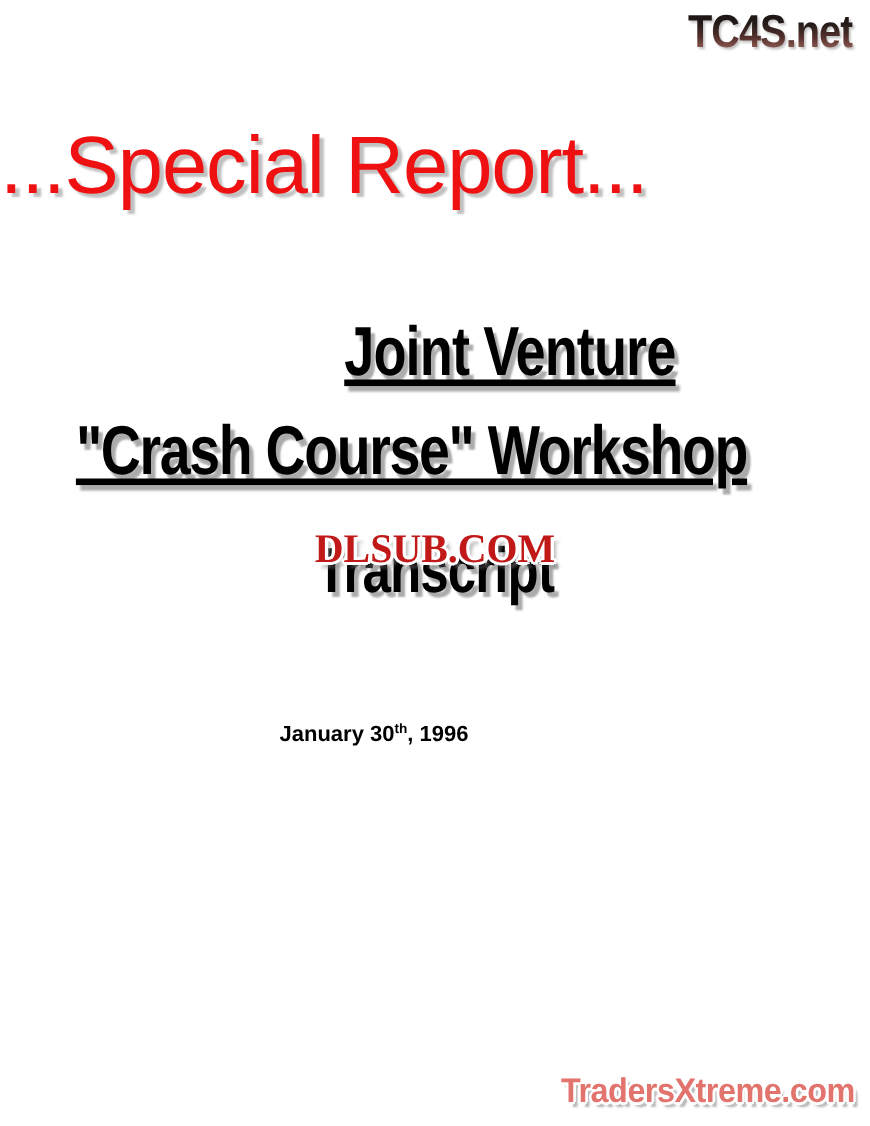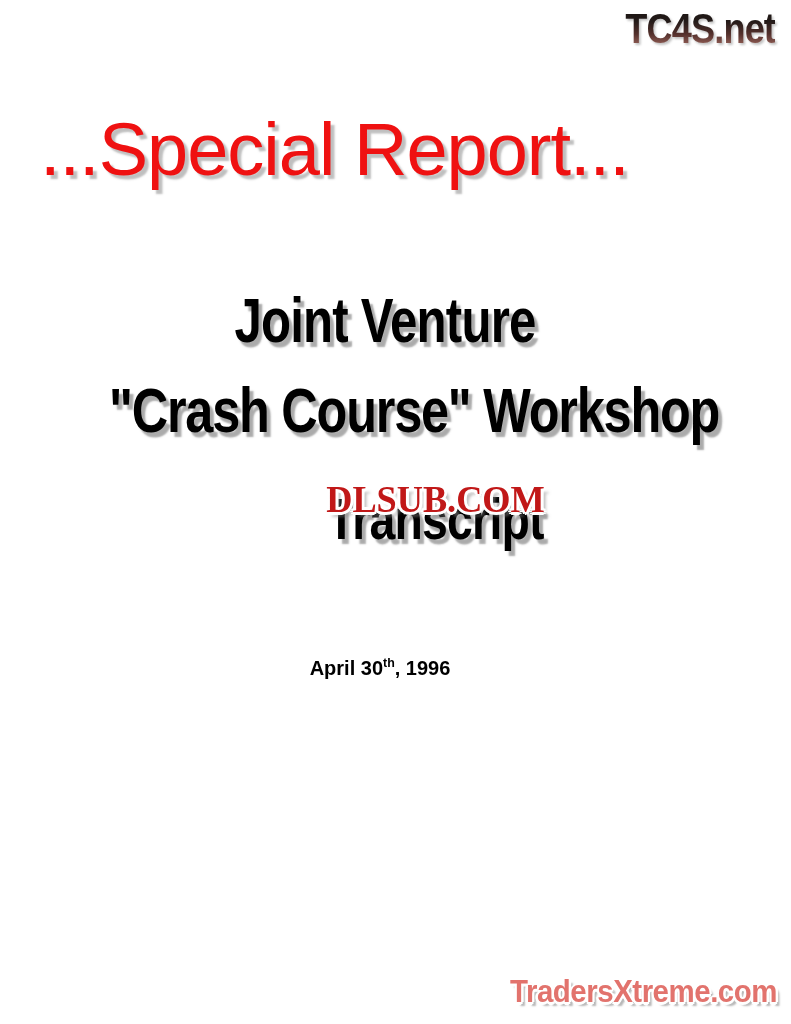--- a/index.html
+++ b/index.html
@@ -13,21 +13,20 @@
     position: relative;
     overflow: hidden;
     font-family: "Liberation Sans", sans-serif;
     -webkit-font-smoothing: antialiased;
   }
 
   .page {
     position: absolute;
     inset: 0;
     background: #ffffff;
-    margin-left: 40px;
   }
 
   
   .brand-logo {
     position: absolute;
     top: 8px;
     right: 16px;
     font-family: "Liberation Sans", sans-serif;
     font-weight: bold;
     font-size: 42px;
@@ -65,21 +64,22 @@
     white-space: nowrap;
     letter-spacing: -1px;
   }
 
   
   .title-block {
     position: absolute;
     top: 286px;
     left: 0;
     width: 690px;
-    text-align: center;
+    text-align: right;
+    text-decoration: underline;
   }
   .title-line {
     font-family: "Liberation Sans", sans-serif;
     font-weight: bold;
     color: #000000;
     white-space: nowrap;
     display: block;
     text-shadow: 5px 5px 2px rgba(150,150,150,0.8);
   }
   .title-line.jv {
@@ -205,18 +205,18 @@
     <span class="title-line jv">Joint Venture</span>
     <span class="title-line cc">"Crash Course" Workshop</span>
   </div>
 
   <div class="transcript-wrap">
     <div class="transcript-word">Transcript</div>
     <div class="watermark">DLSUB.COM</div>
   </div>
 
   <div class="credits">
-    <span class="line"><span>April 30</span><sup>th</sup><span>, 1996</span></span>
+    <span class="line"><span>January 30</span><sup>th</sup><span>, 1996</span></span>
   </div>
 
   <div class="footer-brand">TradersXtreme.com</div>
 
 </div>
 
 </body></html>

